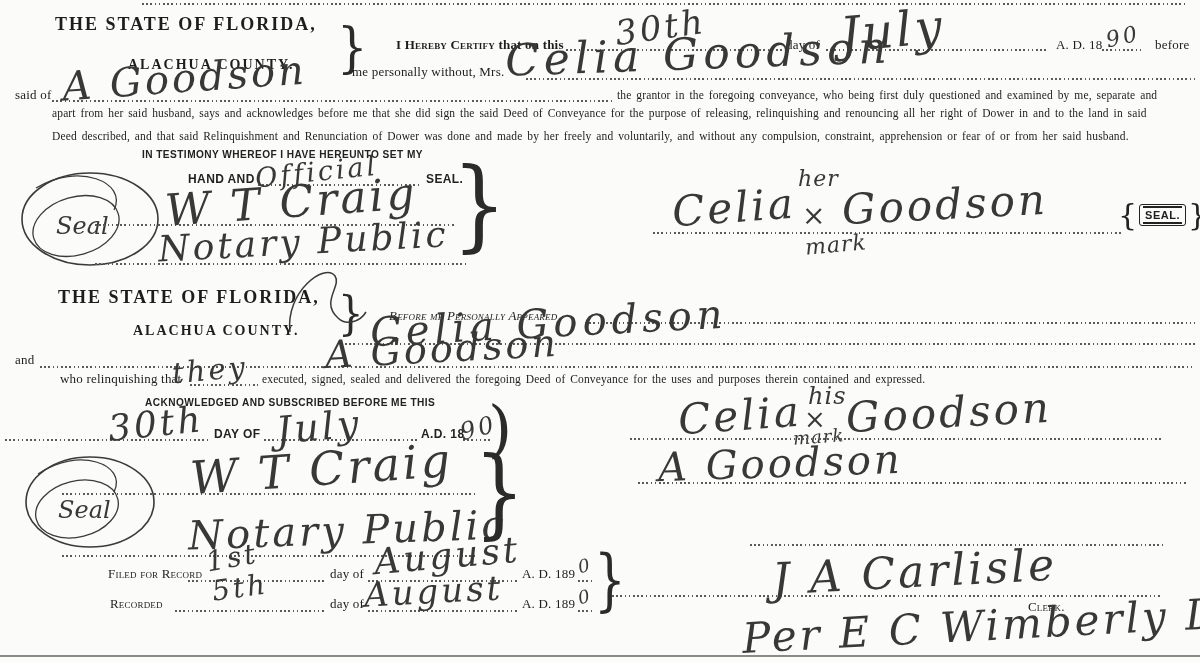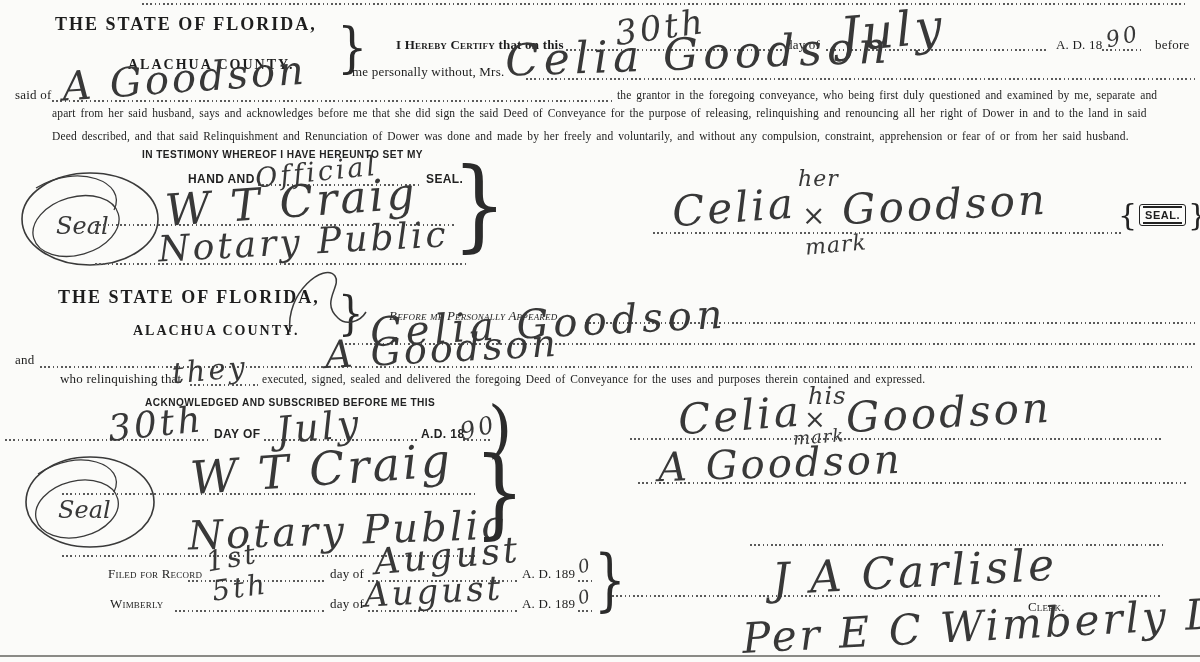--- a/index.html
+++ b/index.html
@@ -153,21 +153,21 @@
   <div class="abs print sc" style="left:92px;top:566px;margin-left:16px;">Filed for Record</div>
   <div class="abs dots" style="left:188px;top:580px;width:138px;"></div>
   <div class="abs hw" style="left:206px;top:544px;font-size:28px;transform:rotate(-10deg);">1st</div>
   <div class="abs print" style="left:330px;top:566px;">day of</div>
   <div class="abs dots" style="left:368px;top:580px;width:150px;"></div>
   <div class="abs hw" style="left:374px;top:538px;font-size:36px;transform:rotate(-5deg);">August</div>
   <div class="abs print" style="left:522px;top:566px;">A. D. 189</div>
   <div class="abs dots" style="left:578px;top:580px;width:16px;"></div>
   <div class="abs hw" style="left:578px;top:557px;font-size:18px;transform:rotate(-12deg);">0</div>
 
-  <div class="abs print sc" style="left:110px;top:596px;">Wimberly</div>
+  <div class="abs print sc" style="left:110px;top:596px;">Recorded</div>
   <div class="abs dots" style="left:175px;top:610px;width:151px;"></div>
   <div class="abs hw" style="left:212px;top:574px;font-size:28px;transform:rotate(-8deg);">5th</div>
   <div class="abs print" style="left:330px;top:596px;">day of</div>
   <div class="abs dots" style="left:368px;top:610px;width:150px;"></div>
   <div class="abs hw" style="left:364px;top:574px;font-size:34px;transform:rotate(-3deg);">August</div>
   <div class="abs print" style="left:522px;top:596px;">A. D. 189</div>
   <div class="abs dots" style="left:578px;top:610px;width:16px;"></div>
   <div class="abs hw" style="left:578px;top:588px;font-size:18px;transform:rotate(-12deg);">0</div>
   <div class="abs brace" style="left:594px;top:546px;font-size:50px;transform:scaleY(1.35);">}</div>
 

